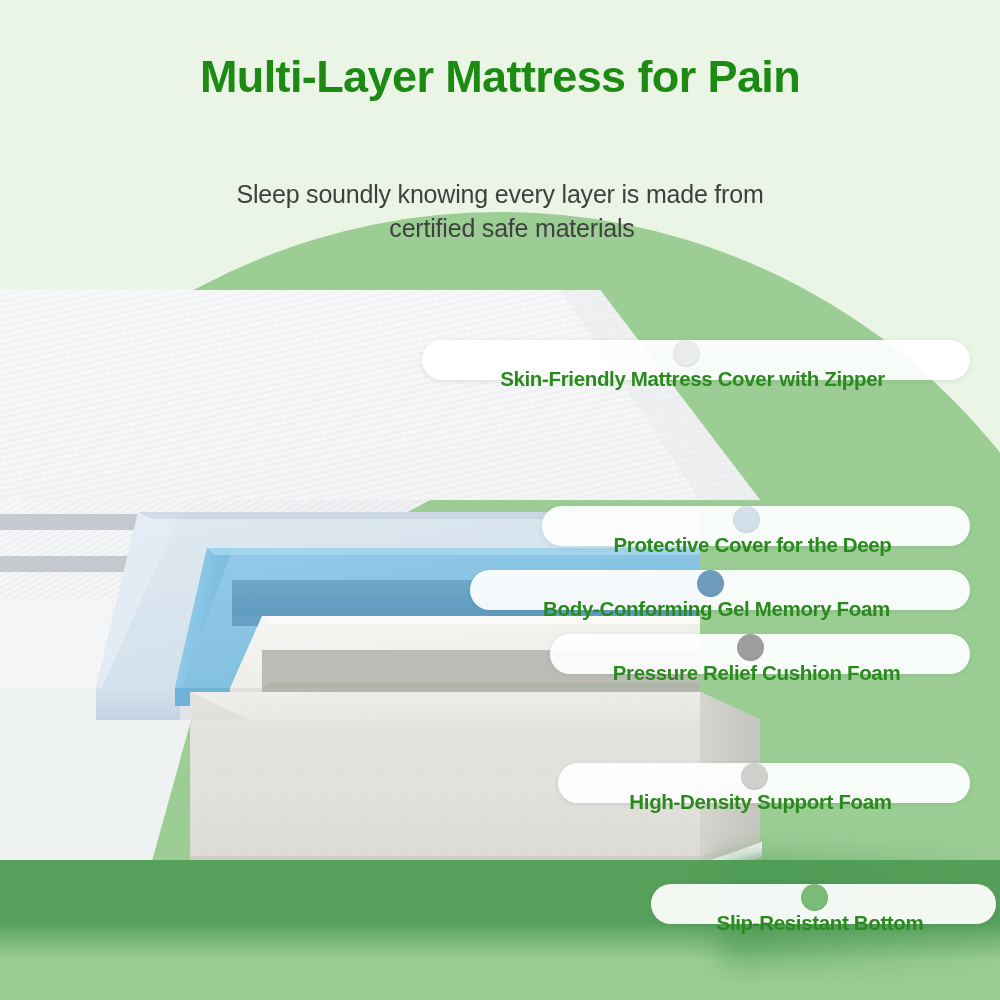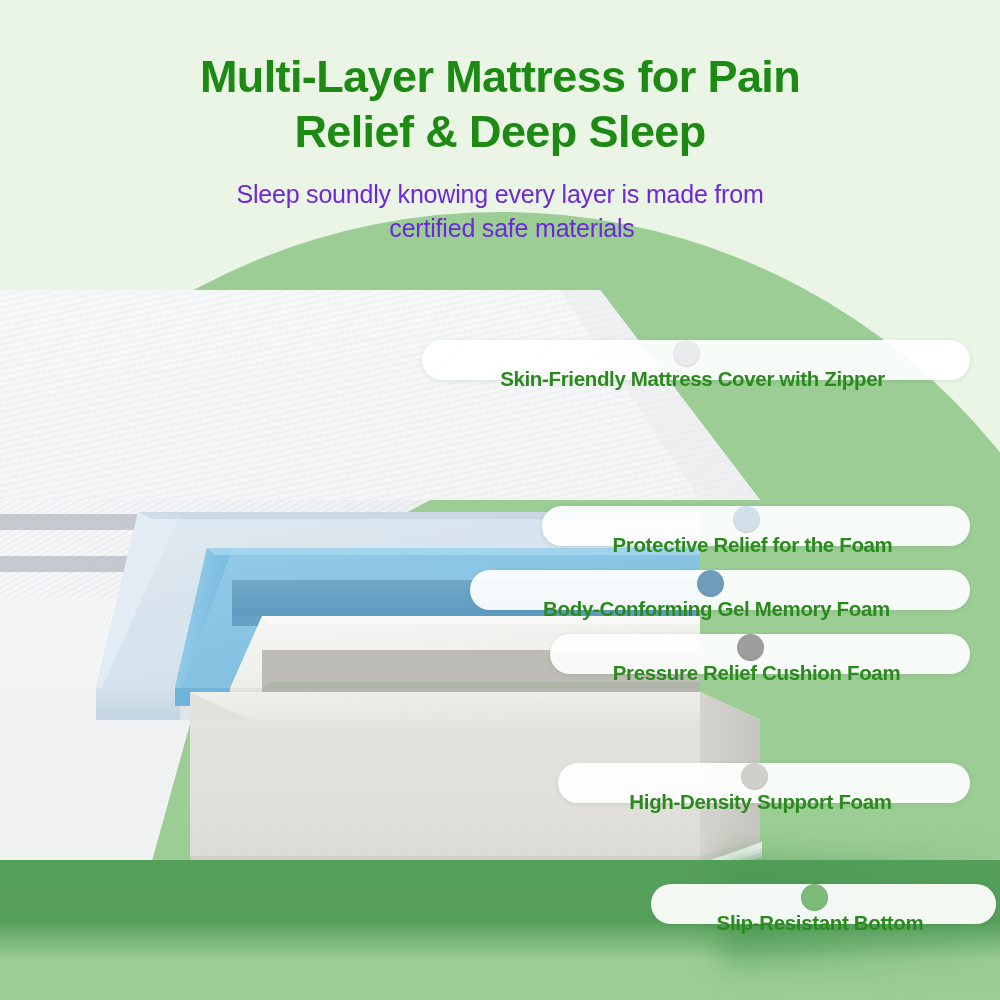--- a/index.html
+++ b/index.html
@@ -33,21 +33,21 @@
 
   
   .headline{
     position:absolute;left:0;top:38px;width:1000px;text-align:center;
     color:#1d8a14;font-weight:bold;font-size:45px;line-height:1.22;
     letter-spacing:-.6px;
     margin-top:12px;
   }
   .subhead{
     position:absolute;left:0;top:178px;width:1000px;text-align:center;
-    color:#6d28d9;font-size:25px;line-height:1.34;letter-spacing:-.2px;
+    color:#404040;font-size:25px;line-height:1.34;letter-spacing:-.2px;
   }
   .subhead .l2{display:block;margin-left:24px;}
 
   
   #mattress{position:absolute;left:0;top:268px;width:1000px;height:640px;}
   #mattress svg{display:block;}
 
   
   .pill{
     position:absolute;height:40px;border-radius:20px;
@@ -215,35 +215,34 @@
         <path d="M150,606 L700,606 L762,584 L762,590 L700,614 L150,614 Z" fill="#cdd0d4" opacity=".55"></path>
       </g>
     </svg>
   </div>
 
   <div class="bg-shadow"></div>
   <div class="bg-shadow-r"></div>
 
   <div class="headline">
     <div>Multi-Layer Mattress for Pain</div>
-    <div>Relief &amp; Deep Sleep</div>
   </div>
   <div class="subhead">
     <span>Sleep soundly knowing every layer is made from</span>
     <span class="l2">certified safe materials</span>
   </div>
 
   <div class="pill" style="left:422px;top:340px;width:548px;">
     <span class="dot" style="background: rgb(233, 235, 236);"></span>
     <span class="txt">Skin-Friendly Mattress Cover with Zipper</span>
   </div>
 
   <div class="pill" style="left:542px;top:506px;width:428px;">
     <span class="dot" style="background: rgb(211, 223, 233);"></span>
-    <span class="txt">Protective Relief for the Foam</span>
+    <span class="txt">Protective Cover for the Deep</span>
   </div>
 
   <div class="pill" style="left:470px;top:570px;width:500px;">
     <span class="dot" style="background: rgb(110, 156, 186);"></span>
     <span class="txt">Body-Conforming Gel Memory Foam</span>
   </div>
 
   <div class="pill" style="left:558px;top:763px;width:412px;">
     <span class="dot" style="background: rgb(207, 207, 204);"></span>
     <span class="txt">High-Density Support Foam</span>

